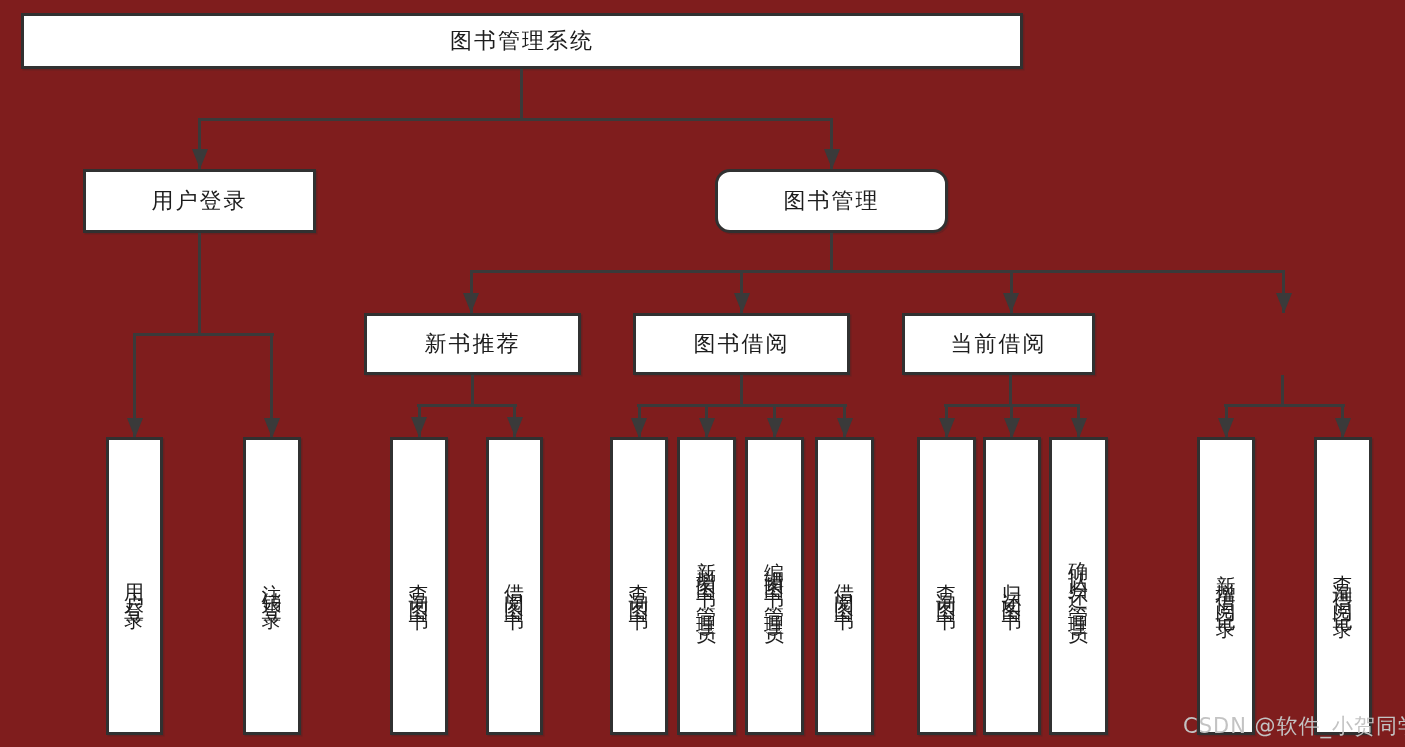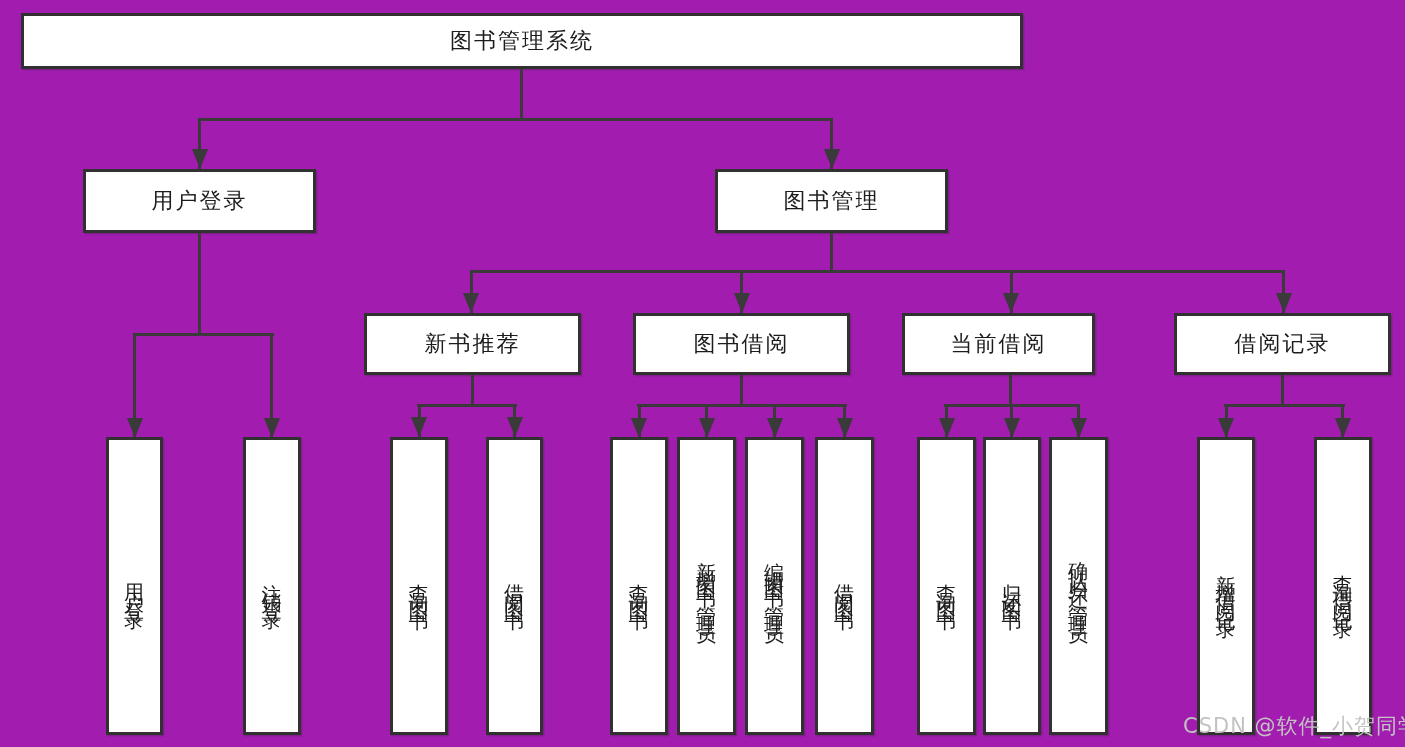--- a/index.html
+++ b/index.html
@@ -1,19 +1,19 @@
 <!DOCTYPE html>
 <html><head>
 <meta charset="utf-8">
 <style>
   html,body{margin:0;padding:0;background:#ffffff;}
   .canvas{
     position:relative;
     width:1405px;height:747px;
-    background:#a21caf;
+    background:#7f1d1d;
     overflow:hidden;
     font-family:"DejaVu Sans","Liberation Sans",sans-serif;
   }
   .hbox{
     position:absolute;
     box-sizing:border-box;
     border:3px solid #313131;
     background:#ffffff;
     display:flex;align-items:center;justify-content:center;
     box-shadow:1.5px 1.5px 0 rgba(40,40,40,0.25);
@@ -66,21 +66,21 @@
   <div class="vline" style="left:520px;top:69px;height:51px;"></div>
   <div class="hline" style="left:198px;top:118px;width:635px;"></div>
   <div class="vline" style="left:198px;top:118px;height:51px;"></div>
   <div class="arrow" style="left:192px;top:149px;"></div>
   <div class="vline" style="left:830px;top:118px;height:51px;"></div>
   <div class="arrow" style="left:824px;top:149px;"></div>
 
   <div class="hbox" style="left:83px;top:169px;width:233px;height:64px;">
     <span>用户登录</span>
   </div>
-  <div class="hbox" style="left:715px;top:169px;width:233px;height:64px;">
+  <div class="hbox" style="left:715px;top:169px;width:233px;height:64px;border-radius:15px;">
     <span>图书管理</span>
   </div>
 
   <div class="vline" style="left:830px;top:233px;height:39px;"></div>
   <div class="hline" style="left:470px;top:270px;width:815px;"></div>
   <div class="vline" style="left:470px;top:270px;height:43px;"></div>
   <div class="arrow" style="left:463px;top:293px;"></div>
   <div class="vline" style="left:740px;top:270px;height:43px;"></div>
   <div class="arrow" style="left:734px;top:293px;"></div>
   <div class="vline" style="left:1010px;top:270px;height:43px;"></div>
@@ -89,23 +89,20 @@
   <div class="arrow" style="left:1276px;top:293px;"></div>
 
   <div class="hbox" style="left:633px;top:313px;width:217px;height:62px;">
     <span>图书借阅</span>
   </div>
   <div class="hbox" style="left:364px;top:313px;width:217px;height:62px;">
     <span>新书推荐</span>
   </div>
   <div class="hbox" style="left:902px;top:313px;width:193px;height:62px;">
     <span>当前借阅</span>
-  </div>
-  <div class="hbox" style="left:1174px;top:313px;width:217px;height:62px;">
-    <span>借阅记录</span>
   </div>
 
   <div class="vline" style="left:198px;top:233px;height:102px;"></div>
   <div class="hline" style="left:133px;top:333px;width:141px;"></div>
   <div class="vline" style="left:133px;top:333px;height:105px;"></div>
   <div class="arrow" style="left:127px;top:418px;"></div>
   <div class="vline" style="left:270px;top:333px;height:105px;"></div>
   <div class="arrow" style="left:264px;top:418px;"></div>
 
   <div class="vline" style="left:471px;top:375px;height:31px;"></div>

